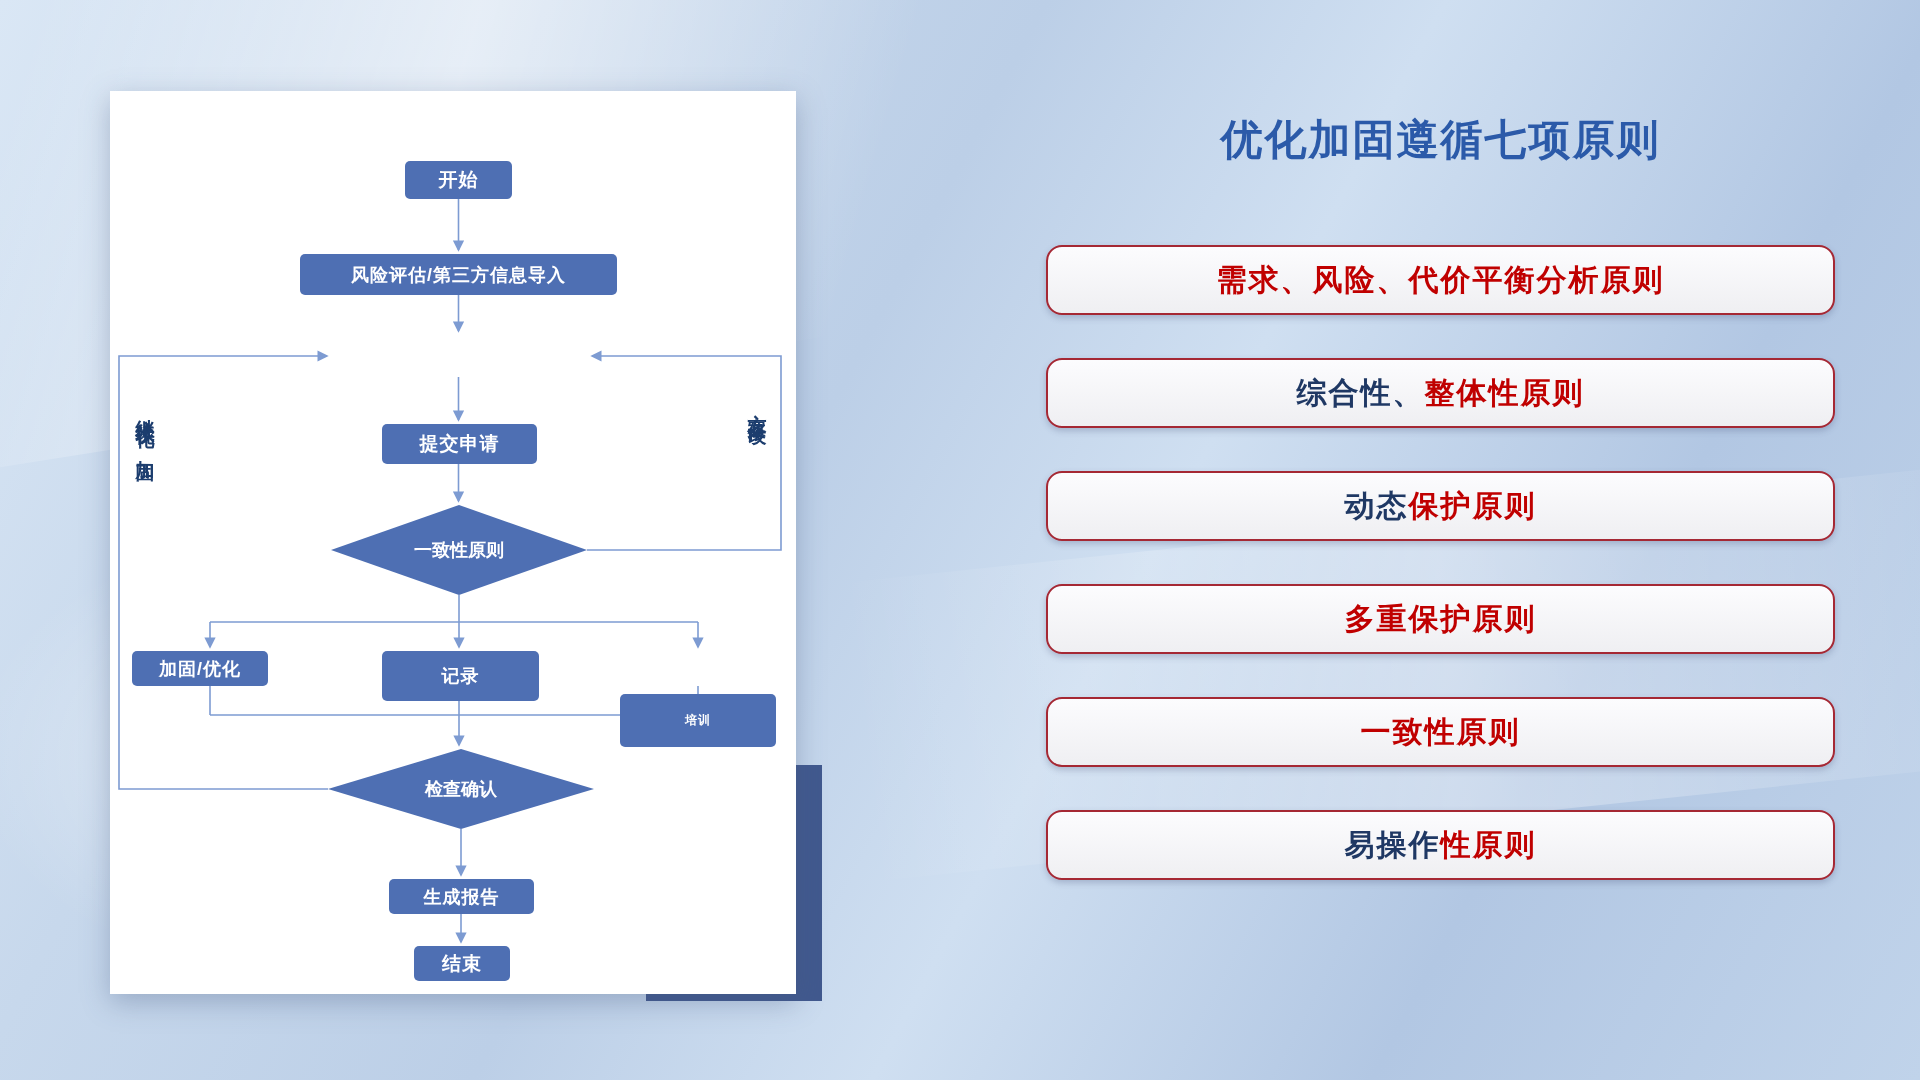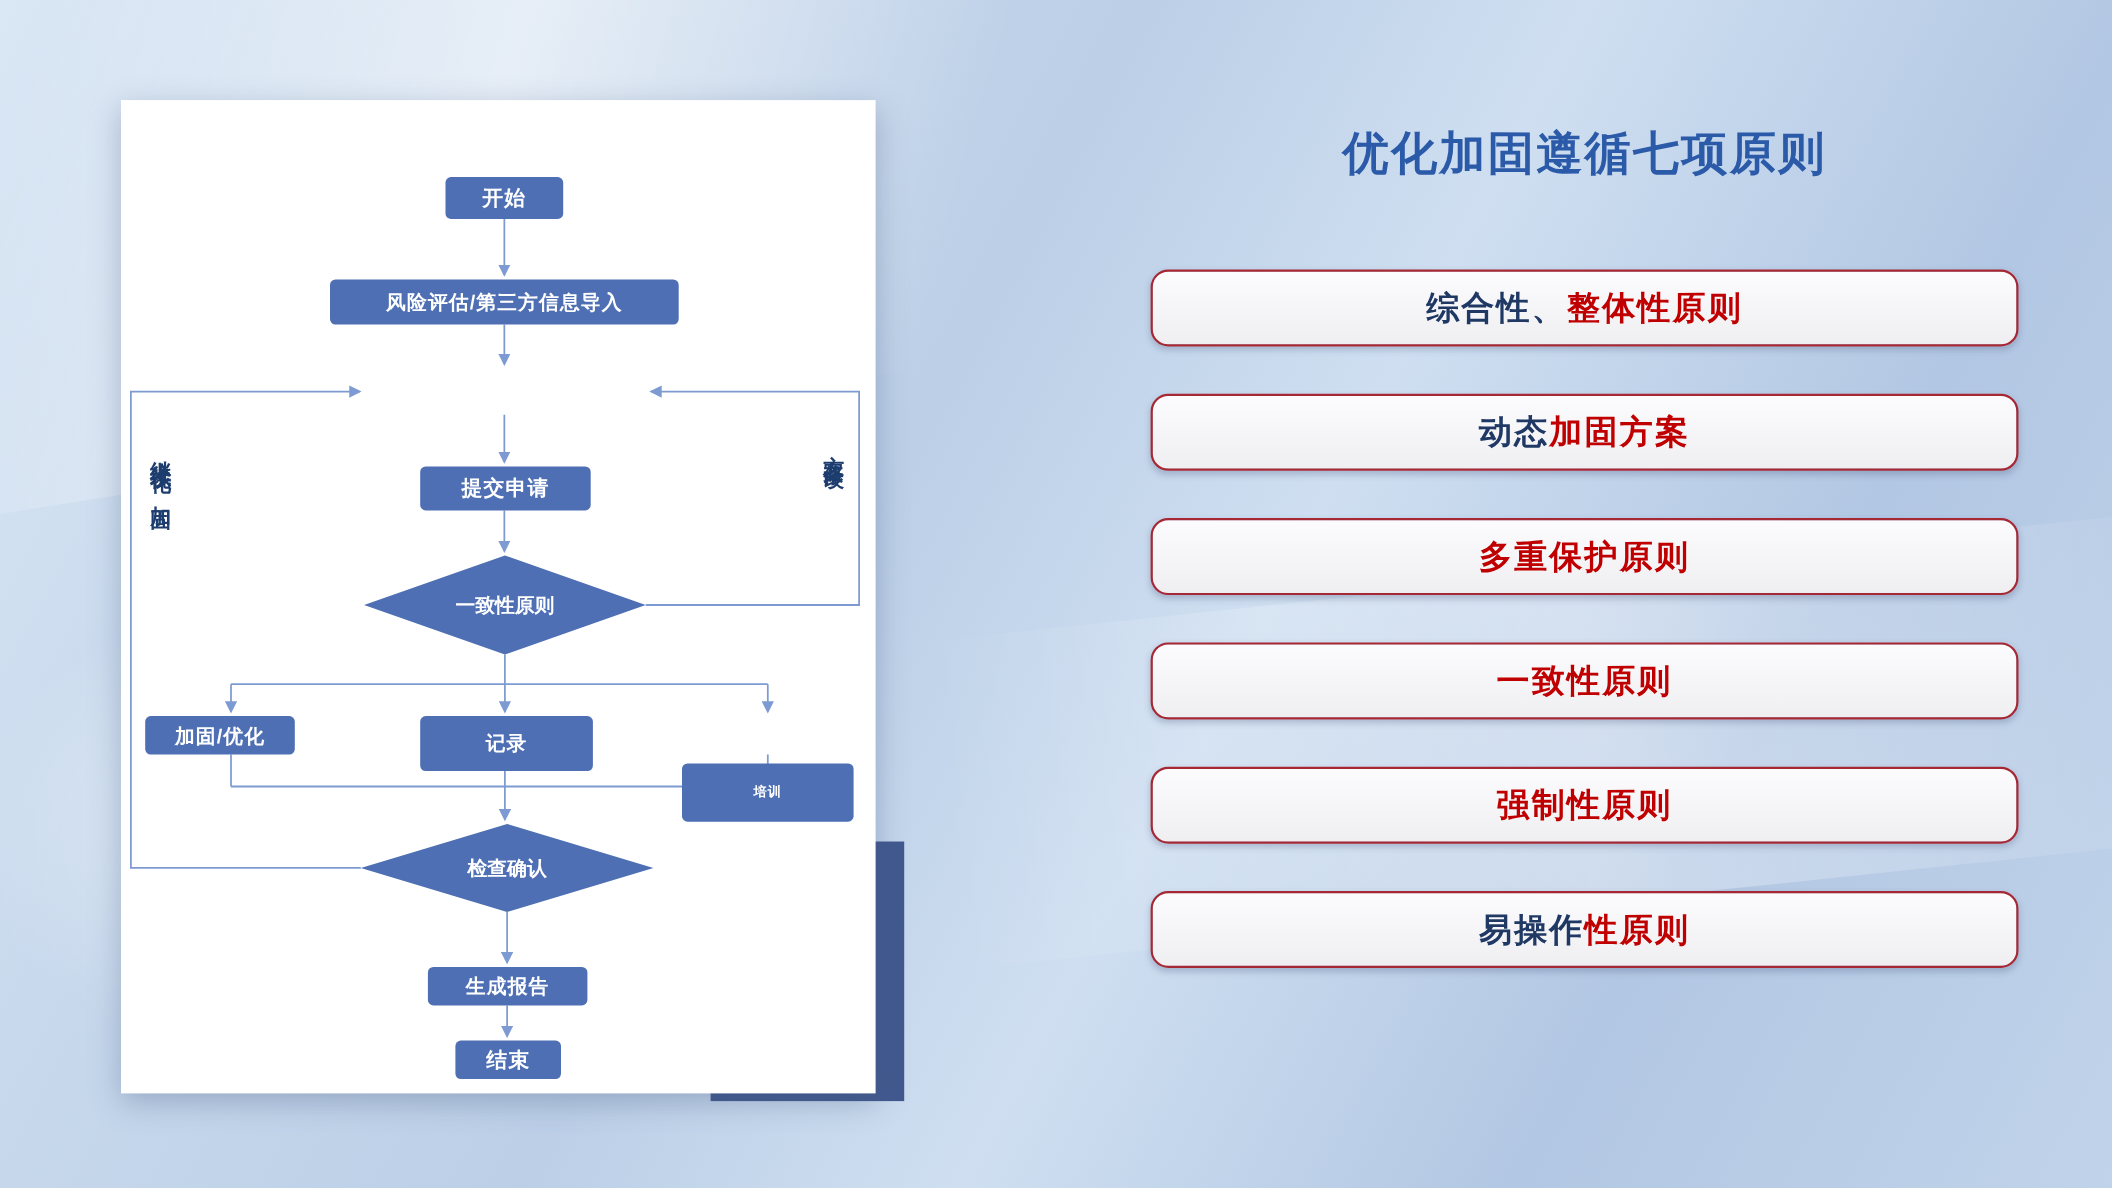--- a/index.html
+++ b/index.html
@@ -118,35 +118,35 @@
     <div class="flow-node n-end">结束</div>
 
     <div class="vlabel left">继续优化/加固</div>
     <div class="vlabel right">方案修改</div>
   </div>
 
   <div class="right-panel">
     <div class="principles-title">优化加固遵循七项原则</div>
     <div class="principles-list" id="principles-list">
         <div class="principle-box">
+          <span style="color: rgb(192, 0, 0);">需求、风险、代价平衡分析原则</span>
+        </div>
+        <div class="principle-box">
           <span style="color: rgb(31, 56, 100);">综合性、</span>
           <span style="color: rgb(192, 0, 0); font-family: Liberation Mono, monospace;">整体性原则</span>
         </div>
         <div class="principle-box">
           <span style="color: rgb(31, 56, 100);">动态</span>
-          <span style="color: rgb(192, 0, 0);">加固方案</span>
+          <span style="color: rgb(192, 0, 0);">保护原则</span>
         </div>
         <div class="principle-box">
           <span style="color: rgb(192, 0, 0);">多重保护原则</span>
         </div>
         <div class="principle-box">
           <span style="color: rgb(192, 0, 0); text-align: center;">一致性原则</span>
-        </div>
-        <div class="principle-box">
-          <span style="color: rgb(192, 0, 0);">强制性原则</span>
         </div>
         <div class="principle-box">
           <span style="color: rgb(31, 56, 100);">易操作</span>
           <span style="color: rgb(192, 0, 0);">性原则</span>
         </div>
       </div>
   </div>
 </div>
 
 </body></html>

